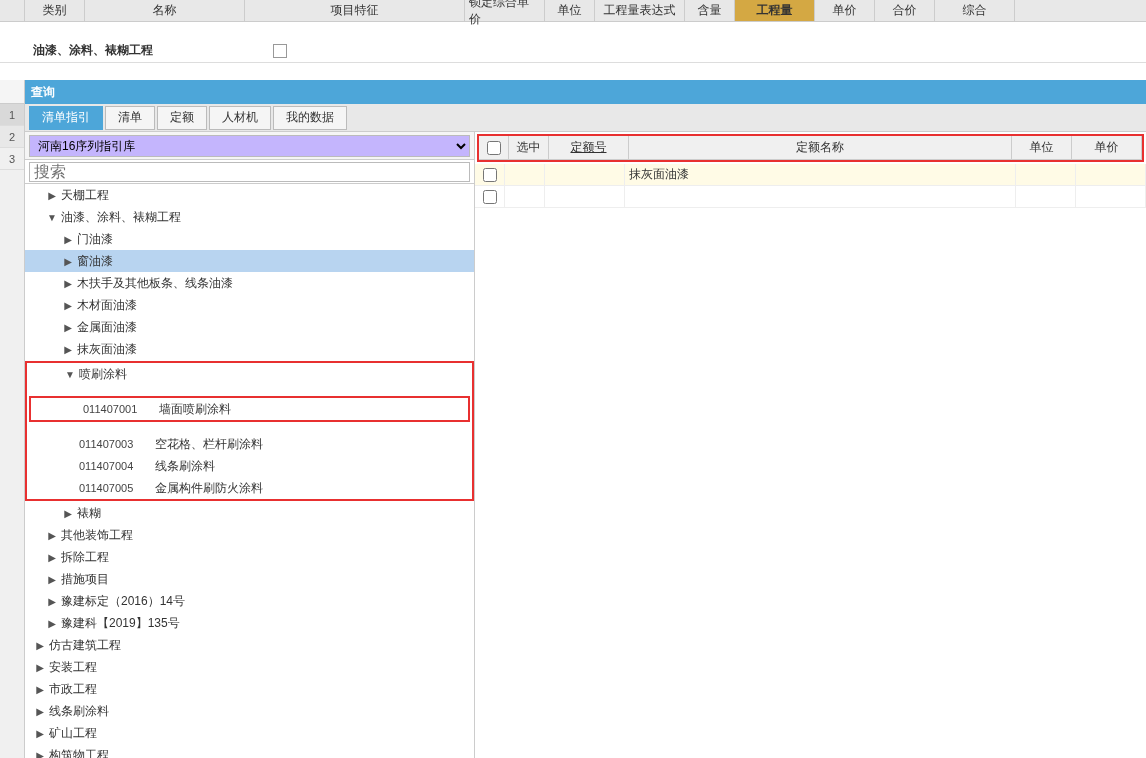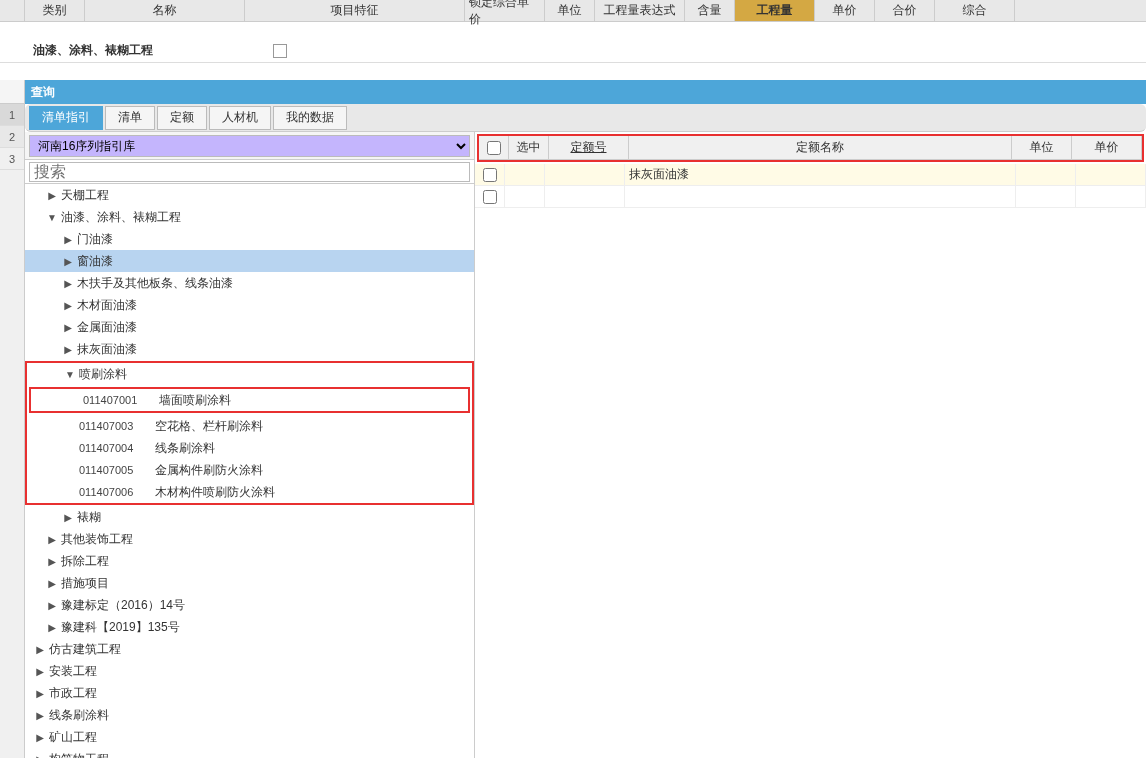--- a/index.html
+++ b/index.html
@@ -30,21 +30,21 @@
     .content-area { display: flex; flex: 1; overflow: hidden; }
 
     
     .right-area { flex: 1; display: flex; flex-direction: column; overflow: hidden; }
 
     
     .query-panel { background: #4da6d9; padding: 2px 6px; height: 24px; display: flex; align-items: center; }
     .query-title { color: #fff; font-size: 12px; font-weight: bold; }
 
     
-    .tab-row { display: flex; align-items: center; height: 28px; background: #e8e8e8; border-bottom: 1px solid #ccc; padding-left: 4px; gap: 2px; border-radius: 6px; }
+    .tab-row { display: flex; align-items: center; height: 28px; background: #e8e8e8; border-bottom: 1px solid #ccc; padding-left: 4px; gap: 2px; }
     .tab-btn { padding: 3px 12px; height: 24px; border: 1px solid #bbb; background: #f5f5f5; cursor: pointer; font-size: 12px; color: #333; display: flex; align-items: center; }
     .tab-btn.active { background: #4da6d9; color: #fff; border-color: #4da6d9; }
     .tab-right-btns { margin-left: auto; display: flex; gap: 4px; padding-right: 4px; }
     .action-btn { padding: 2px 10px; height: 22px; border: 1px solid #bbb; background: #f5f5f5; cursor: pointer; font-size: 12px; color: #333; display: flex; align-items: center; }
 
     
     .panel-body { display: flex; flex: 1; overflow: hidden; }
 
     
     .tree-panel { width: 450px; border-right: 1px solid #ccc; display: flex; flex-direction: column; overflow: hidden; }
@@ -202,21 +202,21 @@
               <span class="tree-toggle">▶</span>
               <span class="tree-label">抹灰面油漆</span>
             </div>
 
             <div style="border: 2px solid #e83030; margin: 1px 0;">
               <div class="tree-item indent2" style="background:#fff;">
                 <span class="tree-toggle">▼</span>
                 <span class="tree-label">喷刷涂料</span>
               </div>
 
-              <div style="border: 2px solid #e83030; margin: 2px 2px;">
+              <div style="border: 2px solid #e83030; margin: 11px 2px;">
                 <div class="tree-item indent3" style="background:#fff;">
                   <span class="tree-code">011407001</span>
                   <span class="tree-label">墙面喷刷涂料</span>
                 </div>
               </div>
 
 
               <div class="tree-item indent3">
                 <span class="tree-code">011407003</span>
                 <span class="tree-label">空花格、栏杆刷涂料</span>
@@ -225,24 +225,20 @@
               <div class="tree-item indent3">
                 <span class="tree-code">011407004</span>
                 <span class="tree-label">线条刷涂料</span>
               </div>
 
               <div class="tree-item indent3">
                 <span class="tree-code">011407005</span>
                 <span class="tree-label">金属构件刷防火涂料</span>
               </div>
 
-              <div class="tree-item indent3">
-                <span class="tree-code">011407006</span>
-                <span class="tree-label">木材构件喷刷防火涂料</span>
-              </div>
             </div>
 
             <div class="tree-item indent2">
               <span class="tree-toggle">▶</span>
               <span class="tree-label">裱糊</span>
             </div>
 
             <div class="tree-item indent1">
               <span class="tree-toggle">▶</span>
               <span class="tree-label">其他装饰工程</span>

